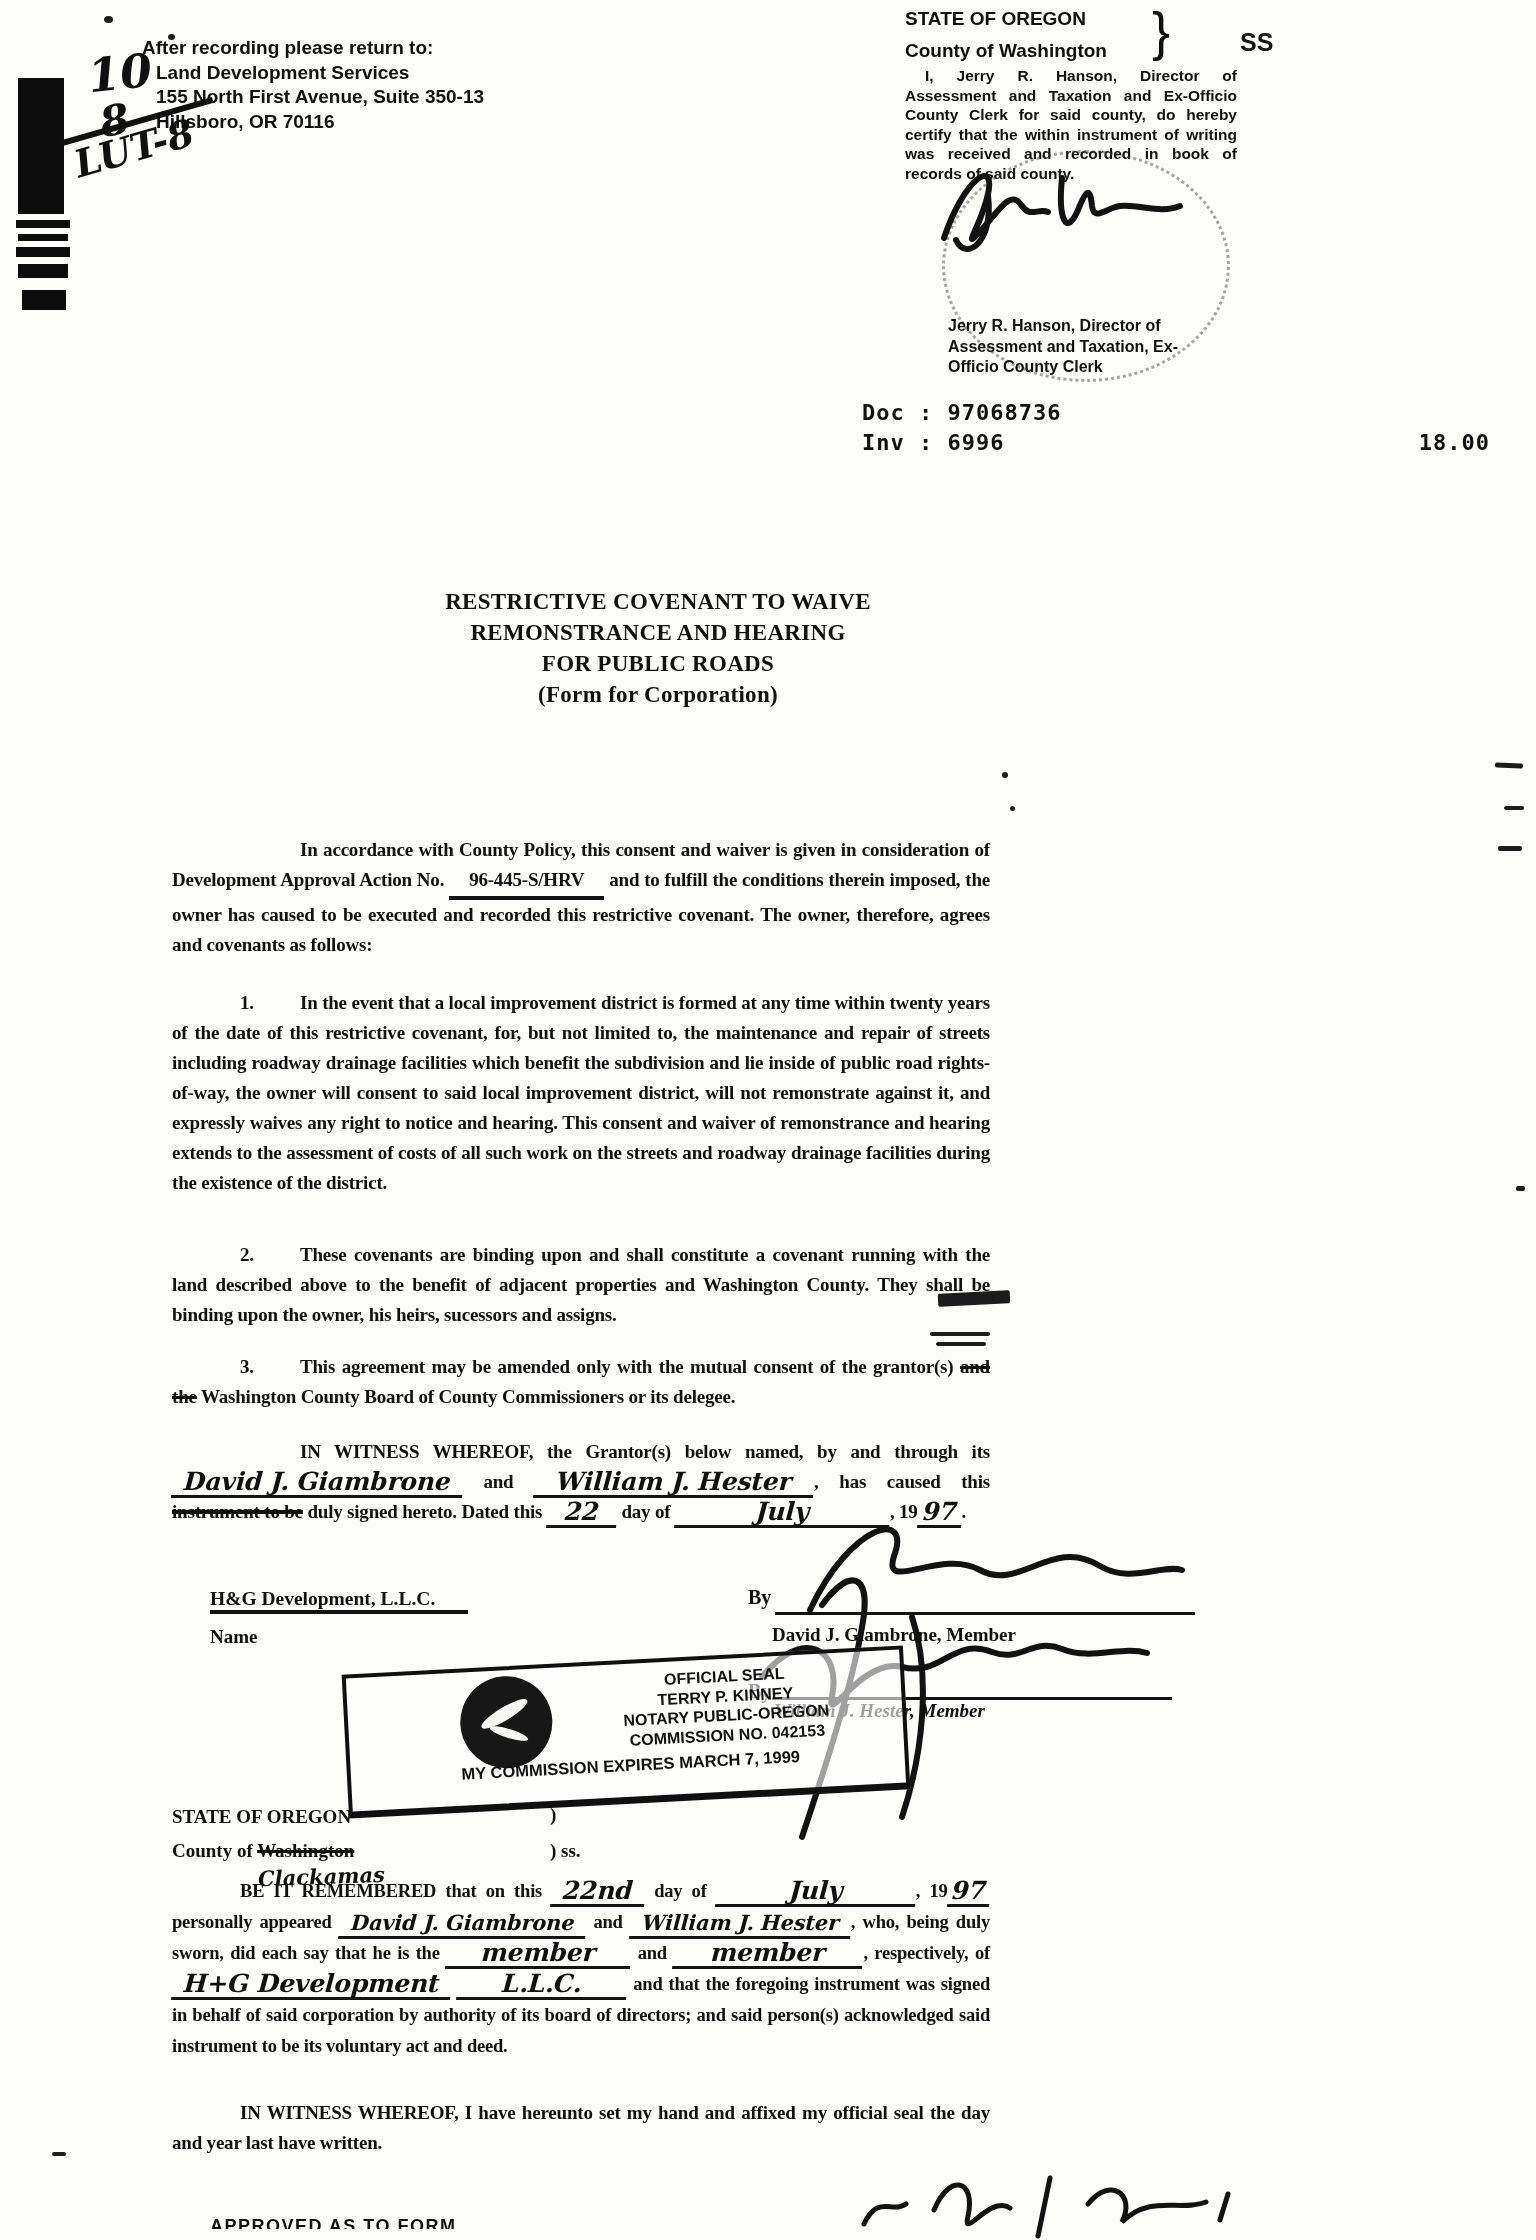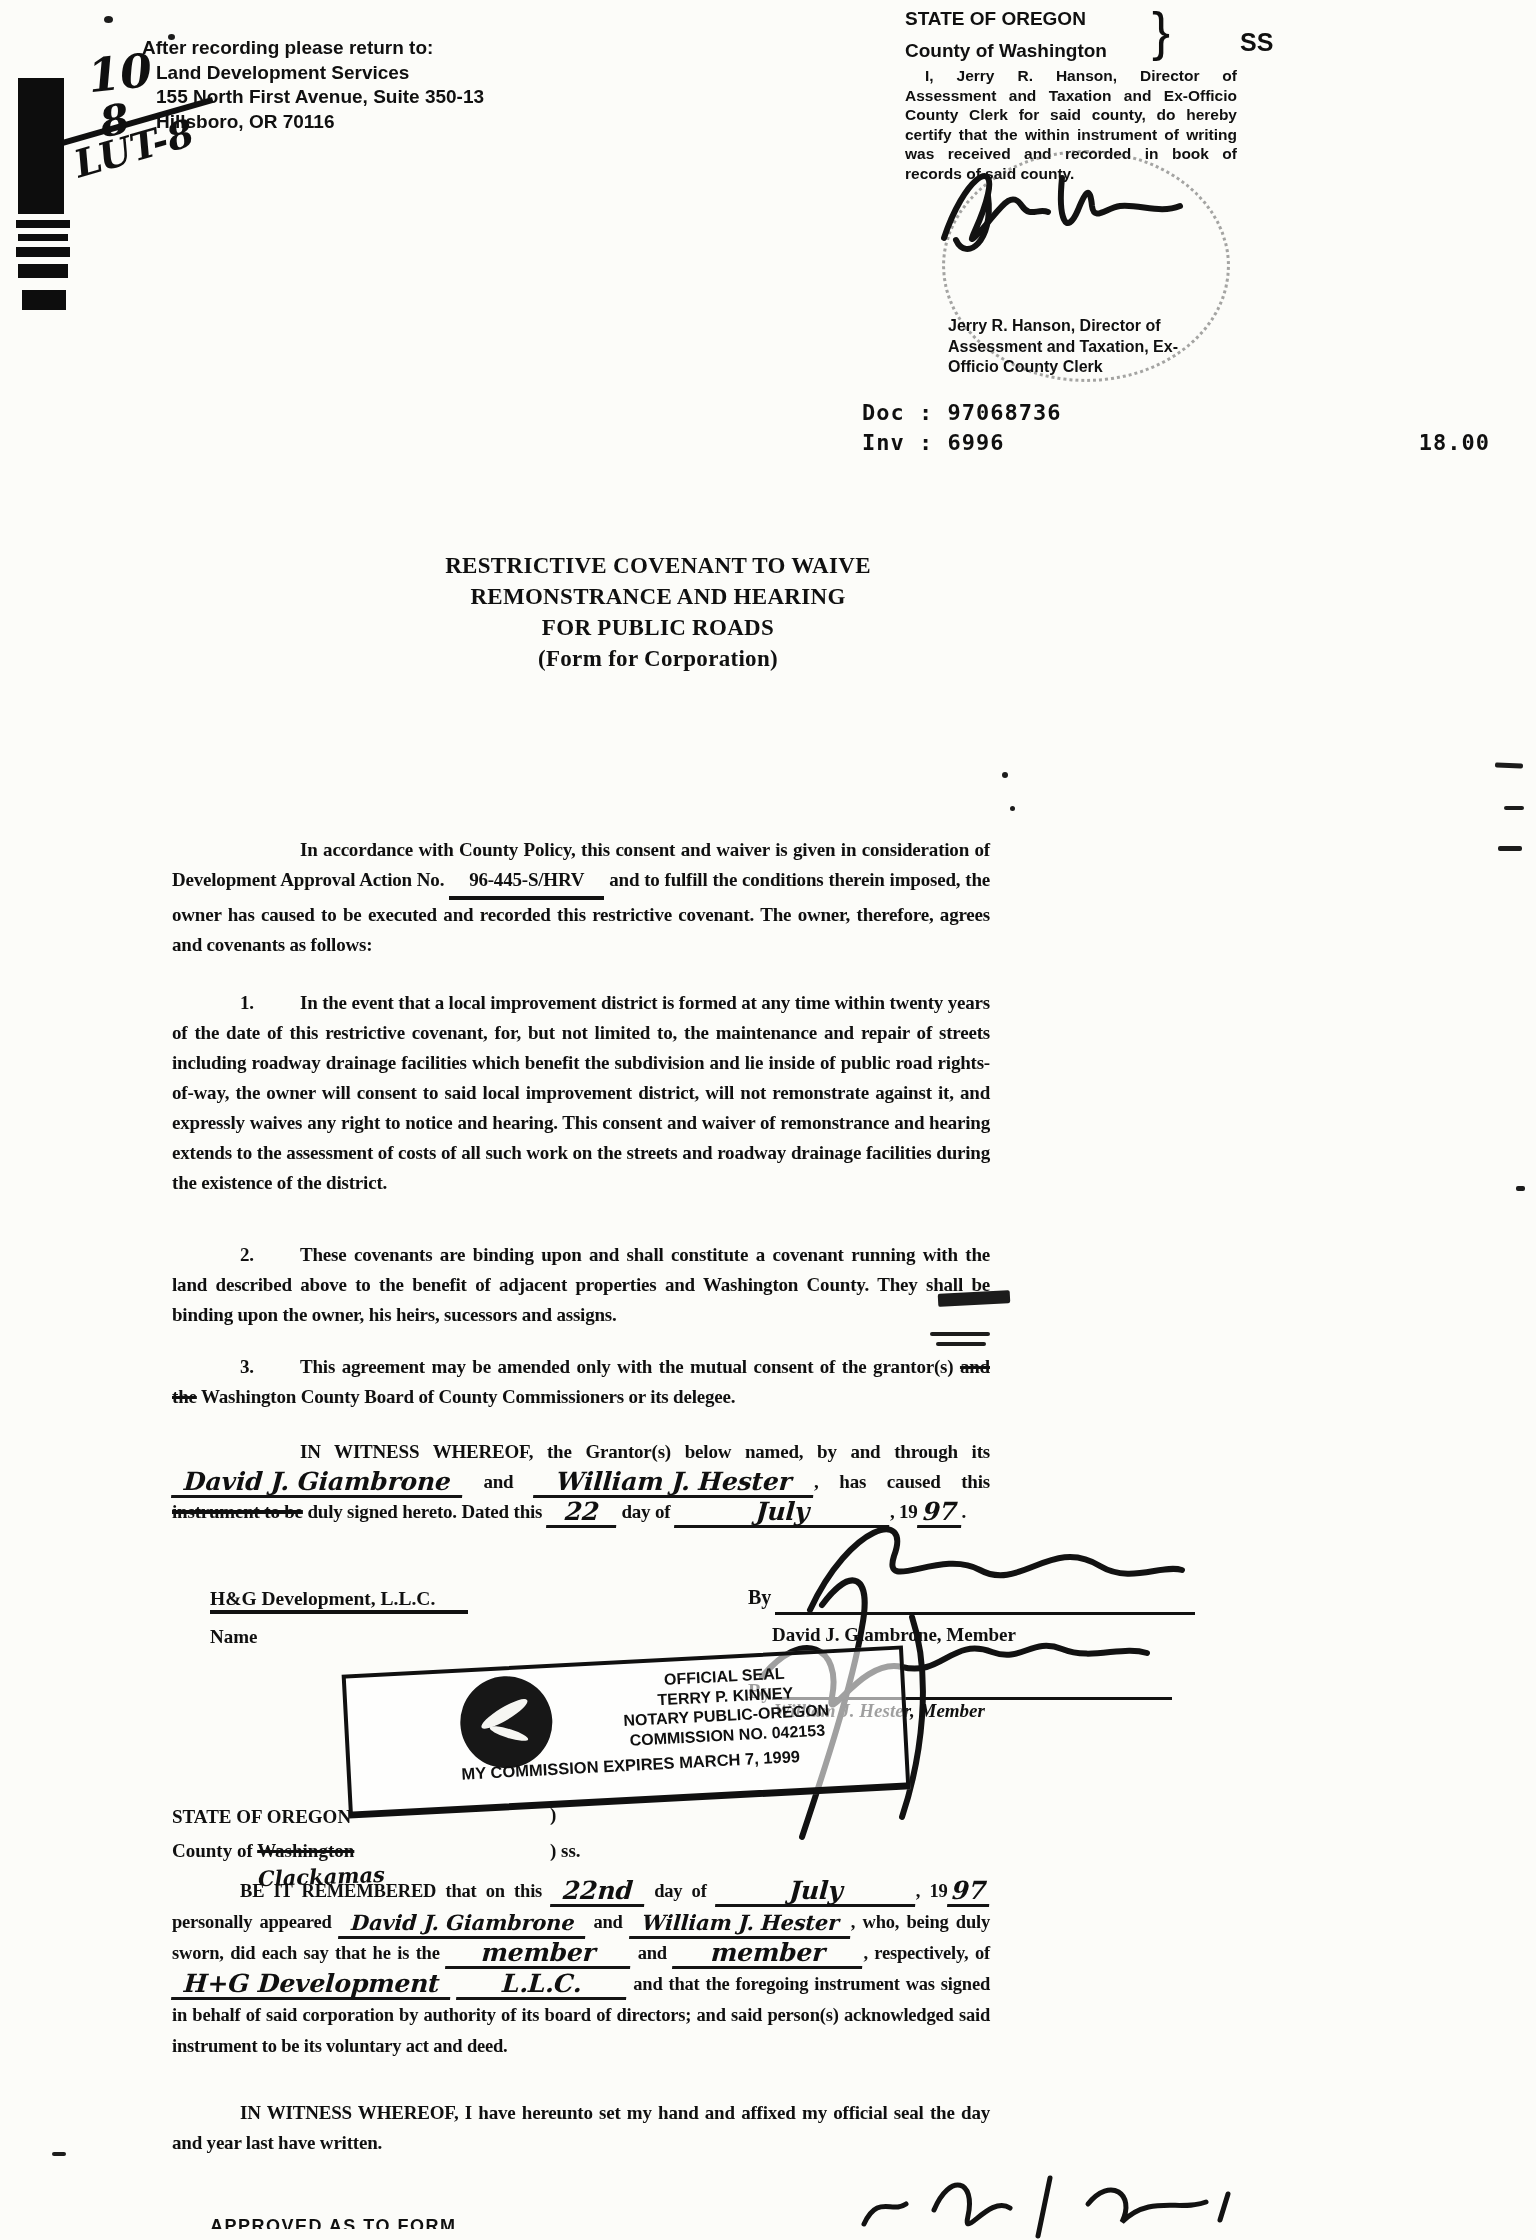--- a/index.html
+++ b/index.html
@@ -128,21 +128,21 @@
   </div>
 
   <div class="abs mono b" style="left:862px; top:398px; width:628px; font-size:22px; line-height:30px; letter-spacing:1px;">
     <div>Doc : 97068736</div>
     <div style="display:flex; justify-content:space-between;">
       <span>Inv : 6996</span>
       <span>18.00</span>
     </div>
   </div>
 
-  <div class="abs" style="left:327px; top:550px; width:662px;">
+  <div class="abs" style="left:327px; top:586px; width:662px;">
     <div class="title-line">RESTRICTIVE COVENANT TO WAIVE</div>
     <div class="title-line">REMONSTRANCE AND HEARING</div>
     <div class="title-line">FOR PUBLIC ROADS</div>
     <div class="title-line">(Form for Corporation)</div>
   </div>
 
 
   <p class="para indent1" style="top:835px;"><span>In accordance with County Policy, this consent and waiver is given in consideration of Development Approval Action No. </span><span class="tfill">96-445-S/HRV</span><span> and to fulfill the conditions therein imposed, the owner has caused to be executed and recorded this restrictive covenant.  The owner, therefore, agrees and covenants as follows:</span></p>
 
   <p class="para indent2" style="top:988px;"><span class="numgap">1.</span><span>In the event that a local improvement district is formed at any time within twenty years of the date of this restrictive covenant, for, but not limited to, the maintenance and repair of streets including roadway drainage facilities which benefit the subdivision and lie inside of public road rights-of-way, the owner will consent to said local improvement district, will not remonstrate against it, and expressly waives any right to notice and hearing.  This consent and waiver of remonstrance and hearing extends to the assessment of costs of all such work on the streets and roadway drainage facilities during the existence of the district.</span></p>

